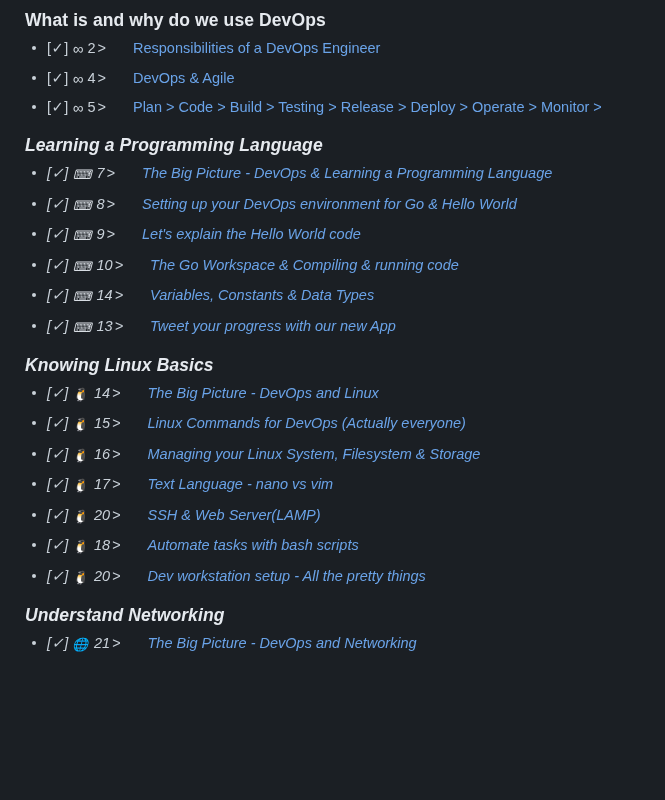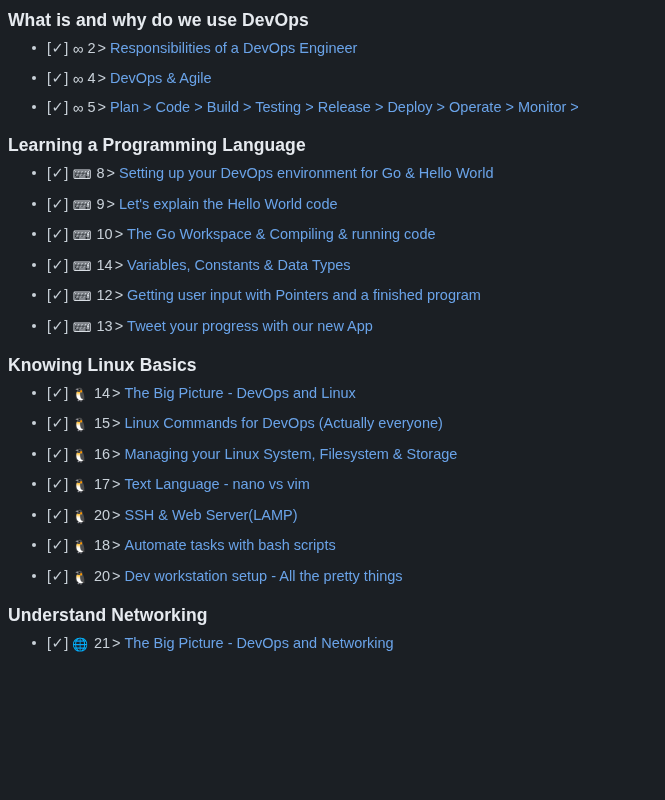--- a/index.html
+++ b/index.html
@@ -16,29 +16,30 @@
   }
   .page {
     padding: 10px 8px 0 8px;
     box-sizing: border-box;
     width: 665px;
   }
   h2.section-title {
     font-size: 17.5px;
     font-weight: bold;
     color: #e6eaef;
-    margin: 0 0 8px 0;
+    margin: 0 0 8px 17px;
     padding: 0;
     letter-spacing: 0.1px;
   }
   .section {
     margin-bottom: 18px;
   }
   .section + .section {
     margin-top: 4px;
+    font-style: italic;
   }
   ul.item-list {
     list-style: none;
     margin: 0;
     padding: 0;
   }
   li.item {
     position: relative;
     padding-left: 39px;
     margin: 0 0 10.5px 0;
@@ -81,43 +82,44 @@
     font-size: 14.5px;
   }
   .gt {
     color: #c9d1d9;
     margin: 0 4px 0 2px;
   }
   a.link {
     color: #6aa3e8;
     text-decoration: none;
     font-size: 14.5px;
+    margin-left: 23px;
   }
 </style>
 </head>
 <body>
 
 <div class="page">
   <div id="sections-root">
       <section class="section">
         <h2 class="section-title">What is and why do we use DevOps</h2>
         <ul class="item-list">
           <li class="item"><span class="checkbox">[✓]</span><span class="emoji infinity">∞</span><span class="num">2</span><span class="gt">&gt;</span><a class="link" href="#">Responsibilities of a DevOps Engineer</a></li>
           <li class="item"><span class="checkbox">[✓]</span><span class="emoji infinity">∞</span><span class="num">4</span><span class="gt">&gt;</span><a class="link" href="#">DevOps &amp; Agile</a></li>
           <li class="item"><span class="checkbox">[✓]</span><span class="emoji infinity">∞</span><span class="num">5</span><span class="gt">&gt;</span><a class="link" href="#">Plan &gt; Code &gt; Build &gt; Testing &gt; Release &gt; Deploy &gt; Operate &gt; Monitor &gt;</a></li>
         </ul>
       </section>
       <section class="section">
         <h2 class="section-title">Learning a Programming Language</h2>
         <ul class="item-list">
+          <li class="item"><span class="checkbox">[✓]</span><span class="emoji keyboard">⌨</span><span class="num">7</span><span class="gt">&gt;</span><a class="link" href="#">The Big Picture - DevOps &amp; Learning a Programming Language</a></li>
           <li class="item"><span class="checkbox">[✓]</span><span class="emoji keyboard">⌨</span><span class="num">8</span><span class="gt">&gt;</span><a class="link" href="#">Setting up your DevOps environment for Go &amp; Hello World</a></li>
           <li class="item"><span class="checkbox">[✓]</span><span class="emoji keyboard">⌨</span><span class="num">9</span><span class="gt">&gt;</span><a class="link" href="#">Let's explain the Hello World code</a></li>
           <li class="item"><span class="checkbox">[✓]</span><span class="emoji keyboard">⌨</span><span class="num">10</span><span class="gt">&gt;</span><a class="link" href="#">The Go Workspace &amp; Compiling &amp; running code</a></li>
           <li class="item"><span class="checkbox">[✓]</span><span class="emoji keyboard">⌨</span><span class="num">14</span><span class="gt">&gt;</span><a class="link" href="#">Variables, Constants &amp; Data Types</a></li>
-          <li class="item"><span class="checkbox">[✓]</span><span class="emoji keyboard">⌨</span><span class="num">12</span><span class="gt">&gt;</span><a class="link" href="#">Getting user input with Pointers and a finished program</a></li>
           <li class="item"><span class="checkbox">[✓]</span><span class="emoji keyboard">⌨</span><span class="num">13</span><span class="gt">&gt;</span><a class="link" href="#">Tweet your progress with our new App</a></li>
         </ul>
       </section>
       <section class="section">
         <h2 class="section-title">Knowing Linux Basics</h2>
         <ul class="item-list">
           <li class="item"><span class="checkbox">[✓]</span><span class="emoji ">🐧</span><span class="num">14</span><span class="gt">&gt;</span><a class="link" href="#">The Big Picture - DevOps and Linux</a></li>
           <li class="item"><span class="checkbox">[✓]</span><span class="emoji ">🐧</span><span class="num">15</span><span class="gt">&gt;</span><a class="link" href="#">Linux Commands for DevOps (Actually everyone)</a></li>
           <li class="item"><span class="checkbox">[✓]</span><span class="emoji ">🐧</span><span class="num">16</span><span class="gt">&gt;</span><a class="link" href="#">Managing your Linux System, Filesystem &amp; Storage</a></li>
           <li class="item"><span class="checkbox">[✓]</span><span class="emoji ">🐧</span><span class="num">17</span><span class="gt">&gt;</span><a class="link" href="#">Text Language - nano vs vim</a></li>

